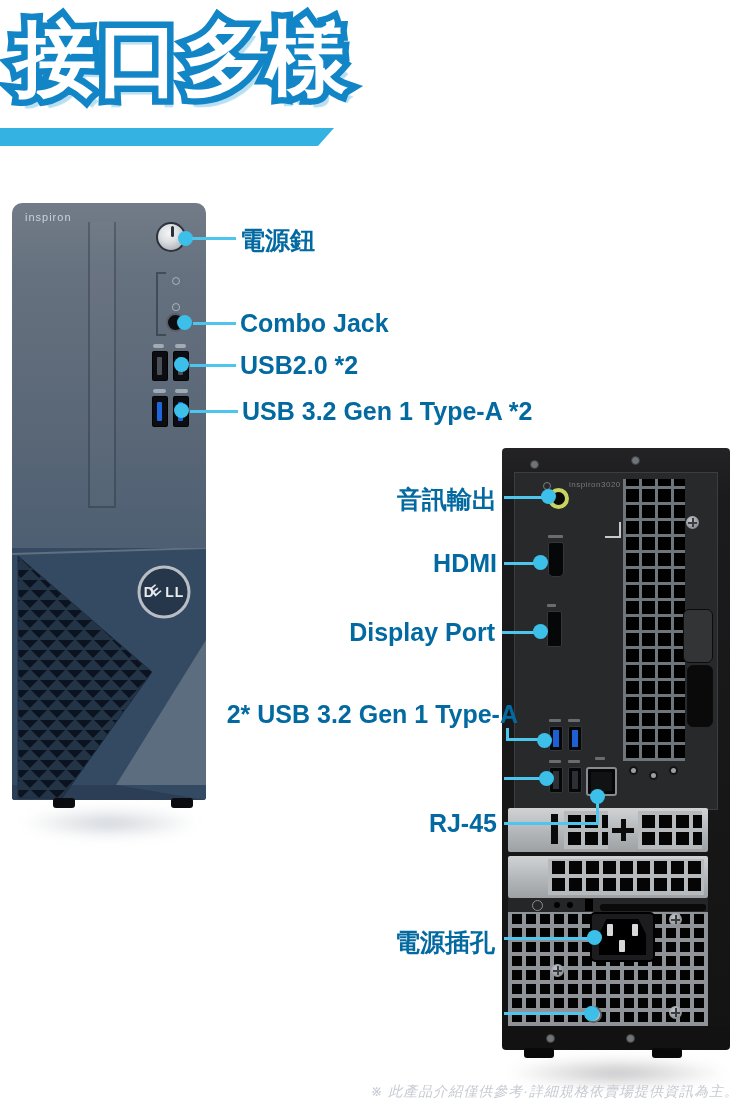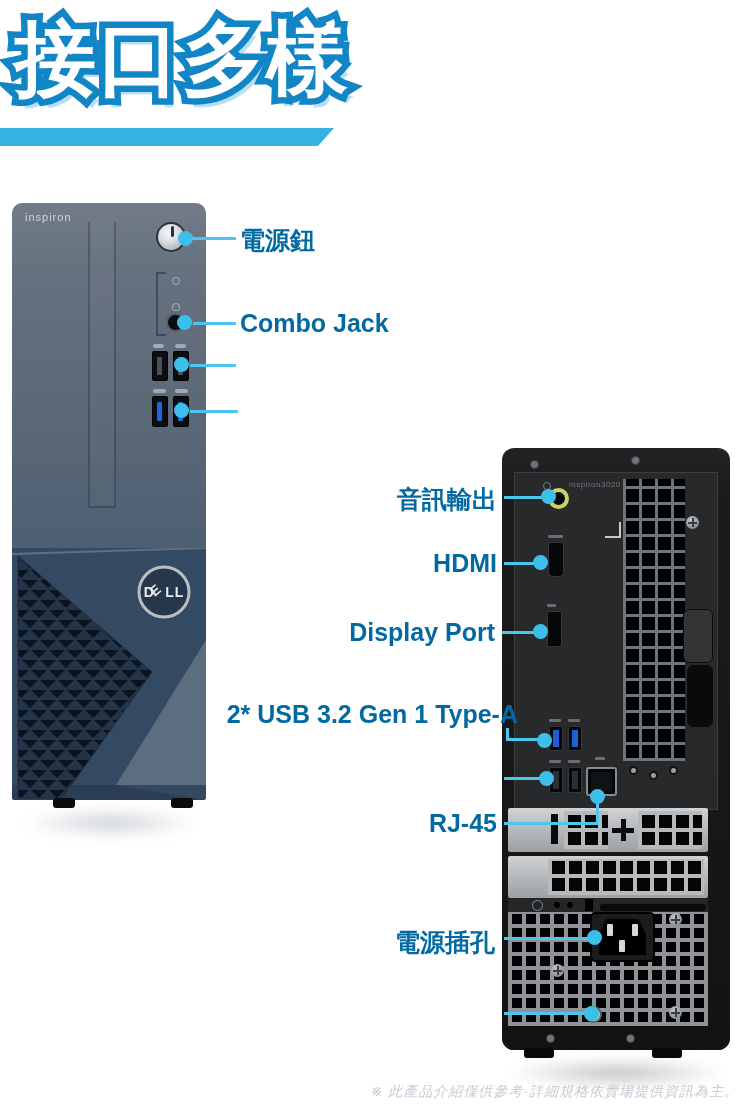--- a/index.html
+++ b/index.html
@@ -41,21 +41,21 @@
       background:#0b0d10;border:2px solid #585f68;box-sizing:border-box;}
   .fport{position:absolute;width:16px;border-radius:2px;background:#0b0d10;border:1px solid rgba(0,0,0,.7);box-sizing:border-box;}
   .fport .tongue{position:absolute;left:4px;top:5px;width:5px;bottom:5px;border-radius:1px;}
   .usb2-t{background:#4a5058;}
   .usb3-t{background:#1e66dd;}
   .picon{position:absolute;height:4px;border-radius:2px;background:rgba(215,222,230,.55);}
   .front-foot{position:absolute;width:22px;height:10px;background:#0a0c0f;border-radius:3px;}
   .reflect{position:absolute;filter:blur(6px);}
 
   
-  .rear-body{position:absolute;left:502px;top:448px;width:228px;height:602px;border-radius:12px;
+  .rear-body{position:absolute;left:502px;top:448px;width:228px;height:602px;border-radius:4px;
       background:linear-gradient(180deg,#232325 0%,#1b1b1d 8%,#171718 60%,#131314 100%);overflow:hidden;}
   .screw-s{position:absolute;width:9px;height:9px;border-radius:50%;background:#6f7478;
       border:1.5px solid #3a3d40;box-sizing:border-box;}
   .io-panel{position:absolute;left:12px;top:24px;width:204px;height:338px;background:#28292b;
       border:1px solid #3b3e40;box-sizing:border-box;}
   .model-txt{position:absolute;left:54px;top:7px;font-size:8px;color:#74797e;letter-spacing:.5px;}
   .audio-jack{position:absolute;left:33px;top:15px;width:21px;height:21px;border-radius:50%;
       background:#0a0a0a;border:4px solid #c9d35f;box-sizing:border-box;}
   .rport{position:absolute;background:#060708;border:1px solid #33363a;border-radius:2px;box-sizing:border-box;}
   .rport .tongue-v{position:absolute;left:3px;right:3px;top:3px;bottom:3px;}
@@ -259,23 +259,25 @@
   <div class="dot" style="left:178px;top:231px;"></div>
   <div class="lead" style="left:192px;top:237px;width:44px;"></div>
   <div class="lbl" style="left:240px;top:224px;">電源鈕</div>
 
   <div class="dot" style="left:177px;top:315px;"></div>
   <div class="lead" style="left:193px;top:322px;width:43px;"></div>
   <div class="lbl" style="left:240px;top:309px;">Combo Jack</div>
 
   <div class="dot" style="left:174px;top:357px;"></div>
   <div class="lead" style="left:190px;top:364px;width:46px;"></div>
+  <div class="lbl" style="left:240px;top:351px;">USB2.0 *2</div>
 
   <div class="dot" style="left:174px;top:403px;"></div>
   <div class="lead" style="left:190px;top:410px;width:48px;"></div>
+  <div class="lbl" style="left:242px;top:397px;">USB 3.2 Gen 1 Type-A *2</div>
 
   <div class="lbl right" style="right:253px;top:483px;">音訊輸出</div>
   <div class="lead" style="left:504px;top:496px;width:42px;"></div>
   <div class="dot" style="left:541px;top:489px;"></div>
 
   <div class="lbl right" style="right:253px;top:549px;">HDMI</div>
   <div class="lead" style="left:504px;top:562px;width:34px;"></div>
   <div class="dot" style="left:533px;top:555px;"></div>
 
   <div class="lbl right" style="right:255px;top:618px;">Display Port</div>

